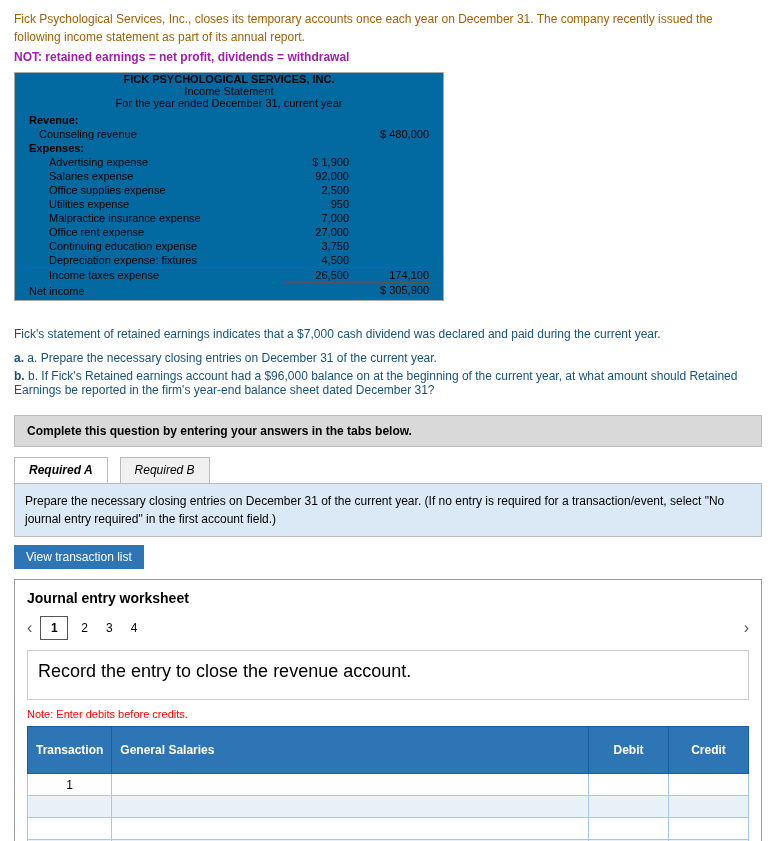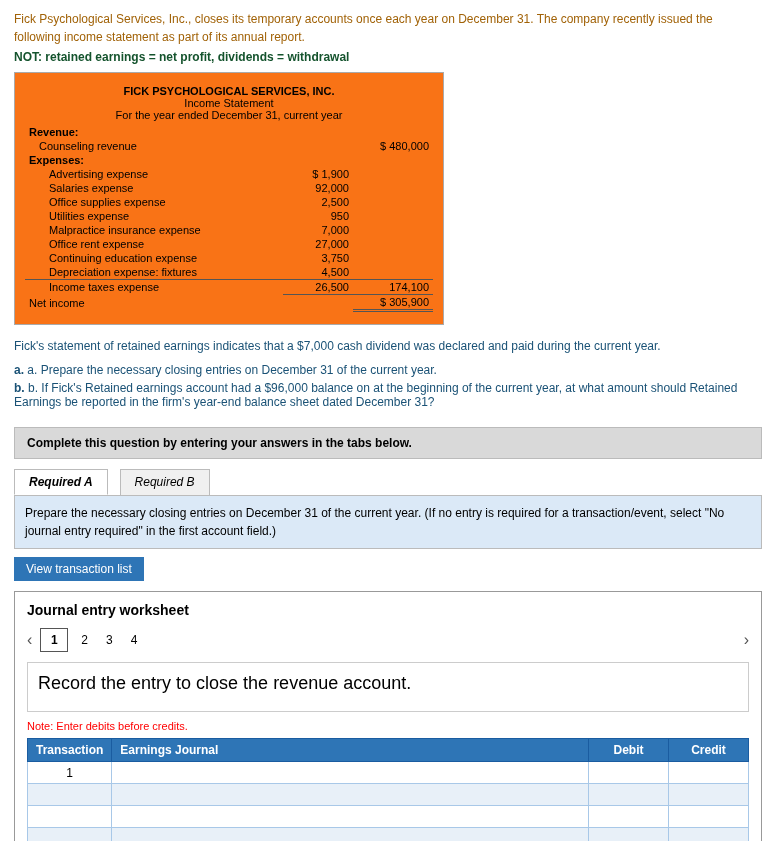--- a/index.html
+++ b/index.html
@@ -12,30 +12,30 @@
       padding: 10px 14px;
       color: #000;
     }
     .intro-text {
       font-size: 12px;
       color: #a16207;
       line-height: 1.5;
       margin-bottom: 4px;
     }
     .not-note {
-      color: #14532d;
+      color: #a21caf;
       font-weight: bold;
       font-size: 12px;
       margin-bottom: 8px;
     }
     .income-statement-box {
       border: 1px solid #aaa;
-      background: #f97316;
-      padding: 12px 10px;
-      margin-bottom: 12px;
+      background: #0369a1;
+      padding: 0 10px;
+      margin-bottom: 24px;
       width: 430px;
     }
     .is-title {
       text-align: center;
       font-size: 11px;
       font-weight: bold;
     }
     .is-subtitle {
       text-align: center;
       font-size: 11px;
@@ -175,21 +175,21 @@
     }
 
     .je-table {
       width: 100%;
       border-collapse: collapse;
       font-size: 12px;
     }
     .je-table th {
       background: #2e75b6;
       color: #fff;
-      padding: 4px 8px;
+      padding: 16px 8px;
       text-align: left;
       border: 1px solid #1a5ca0;
     }
     .je-table th.center { text-align: center; }
     .je-table td {
       border: 1px solid #a8c8e8;
       padding: 0;
       height: 22px;
     }
     .je-table td input {
@@ -333,21 +333,21 @@
   <div class="instruction-box">
     <span>Record the entry to close the revenue account.</span>
   </div>
 
   <div class="note-text">Note: Enter debits before credits.</div>
 
   <table class="je-table">
     <thead>
       <tr>
         <th style="width: 80px;">Transaction</th>
-        <th>Earnings Journal</th>
+        <th>General Salaries</th>
         <th style="width: 80px;" class="center">Debit</th>
         <th style="width: 80px;" class="center">Credit</th>
       </tr>
     </thead>
     <tbody>
       <tr>
         <td class="row-num">1</td>
         <td><input type="text" style=""></td>
         <td><input type="text" style=""></td>
         <td><input type="text" style=""></td>

